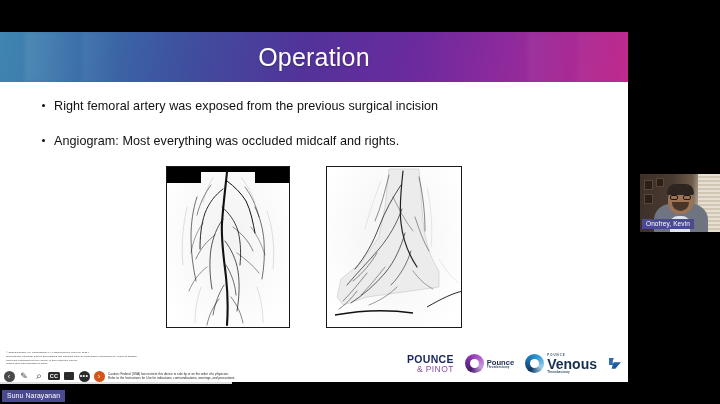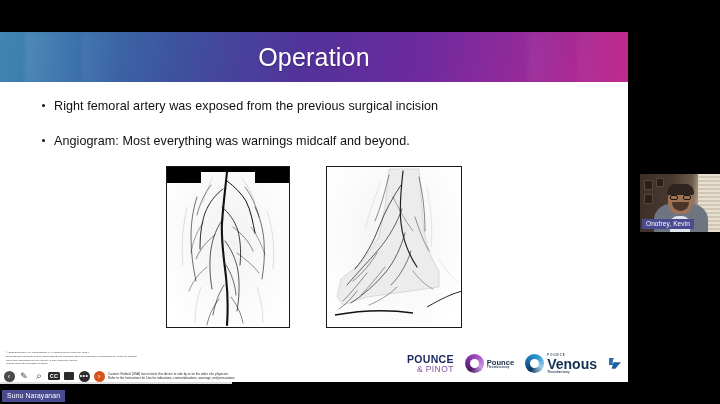--- a/index.html
+++ b/index.html
@@ -206,21 +206,21 @@
       <div class="hdr-streak s2"></div>
       <div class="hdr-streak s3"></div>
       <div class="hdr-streak s4"></div>
       <div class="slide-title">Operation</div>
     </div>
 
     <div class="slide-body">
 
       <ul class="bullets">
         <li>Right femoral artery was exposed from the previous surgical incision</li>
-        <li>Angiogram: Most everything was warnings midcalf and beyond.</li>
+        <li>Angiogram: Most everything was occluded midcalf and rights.</li>
       </ul>
 
       <div class="figures">
 
         <div class="fig">
           <div class="fig-frame fig-leg">
             <div class="xray-bg"></div>
             <div class="blackbar" style="left:0;top:0;width:34px;height:16px;"></div>
             <div class="blackbar" style="right:0;top:0;width:34px;height:16px;"></div>
             <div class="blackbar" style="left:34px;top:0;width:56px;height:5px;"></div>

